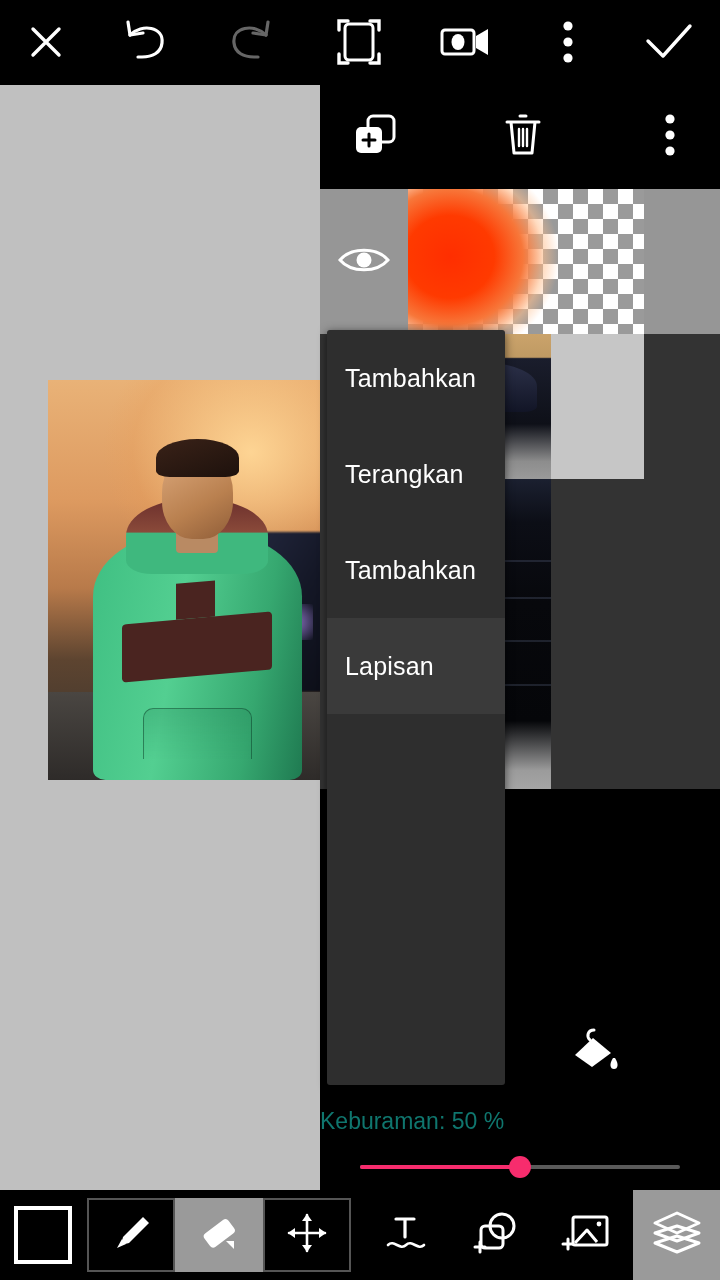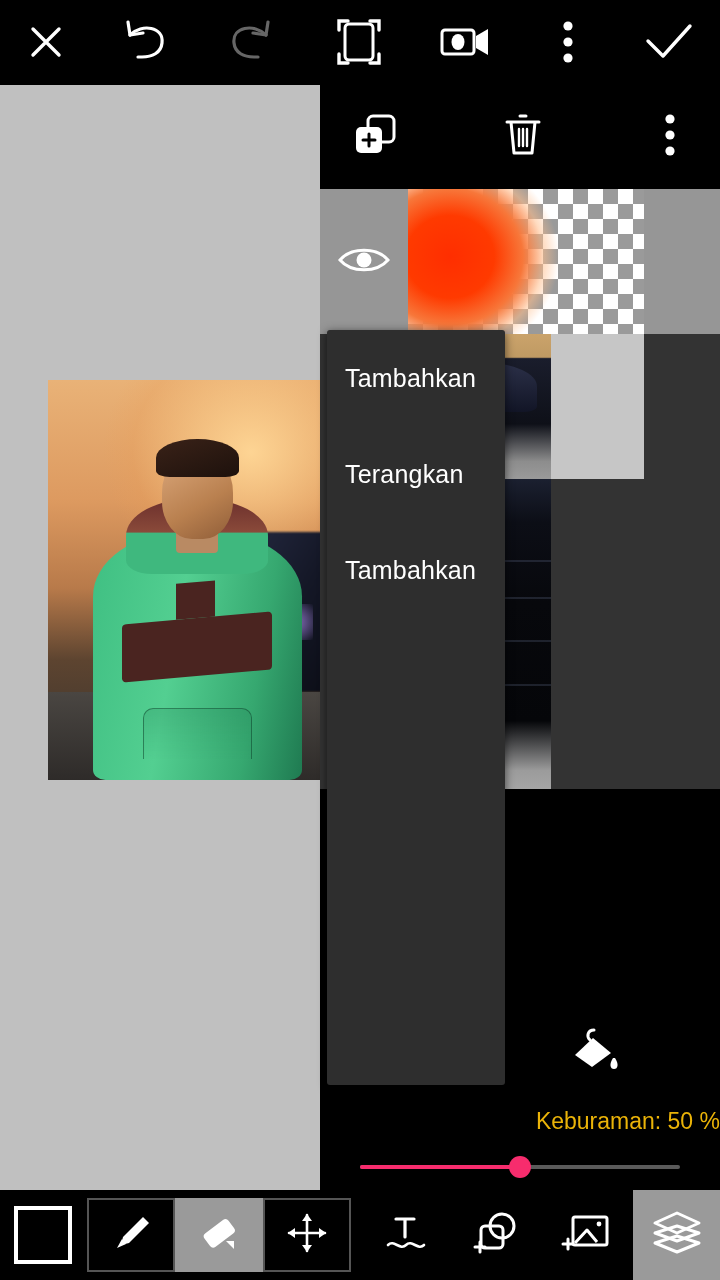--- a/index.html
+++ b/index.html
@@ -166,22 +166,22 @@
   }
   .dd-item.active { background:#3a3a3a; }
 
   
   .opacity-block {
     position:absolute; left:320px; top:1000px; width:400px; height:190px;
     background:#000; z-index:30;
   }
   .bucket { position:absolute; left:248px; top:22px; }
   .opacity-label {
-    position:absolute; left:0; top:108px; width:400px; text-align:right;
-    color:#eab308; font-size:23px;
+    position:absolute; left:0; top:108px; width:400px; text-align:left;
+    color:#0f766e; font-size:23px;
   }
   .slider-wrap { position:absolute; left:40px; top:155px; width:320px; height:24px; }
   .slider-track {
     position:absolute; left:0; top:10px; width:320px; height:4px;
     background:#5a5a5a; border-radius:2px;
   }
   .slider-fill {
     position:absolute; left:0; top:10px; height:4px;
     background:#f72c6d; border-radius:2px;
   }
@@ -396,20 +396,21 @@
       <div class="slider-track"></div>
       <div class="slider-fill" id="sfill" style="width: 160px;"></div>
       <div class="slider-thumb" id="sthumb" style="left: 160px;"></div>
     </div>
   </div>
 
   <div class="dropdown">
     <div class="dd-item">Tambahkan</div>
     <div class="dd-item">Terangkan</div>
     <div class="dd-item">Tambahkan</div>
+    <div class="dd-item active">Lapisan</div>
   </div>
 
   <div class="bottombar">
     <div class="swatch-outer">
       <div class="swatch"></div>
     </div>
     <div class="bb">
       <div class="tool">
         <span>
           <svg width="44" height="44" viewBox="0 0 44 44">

